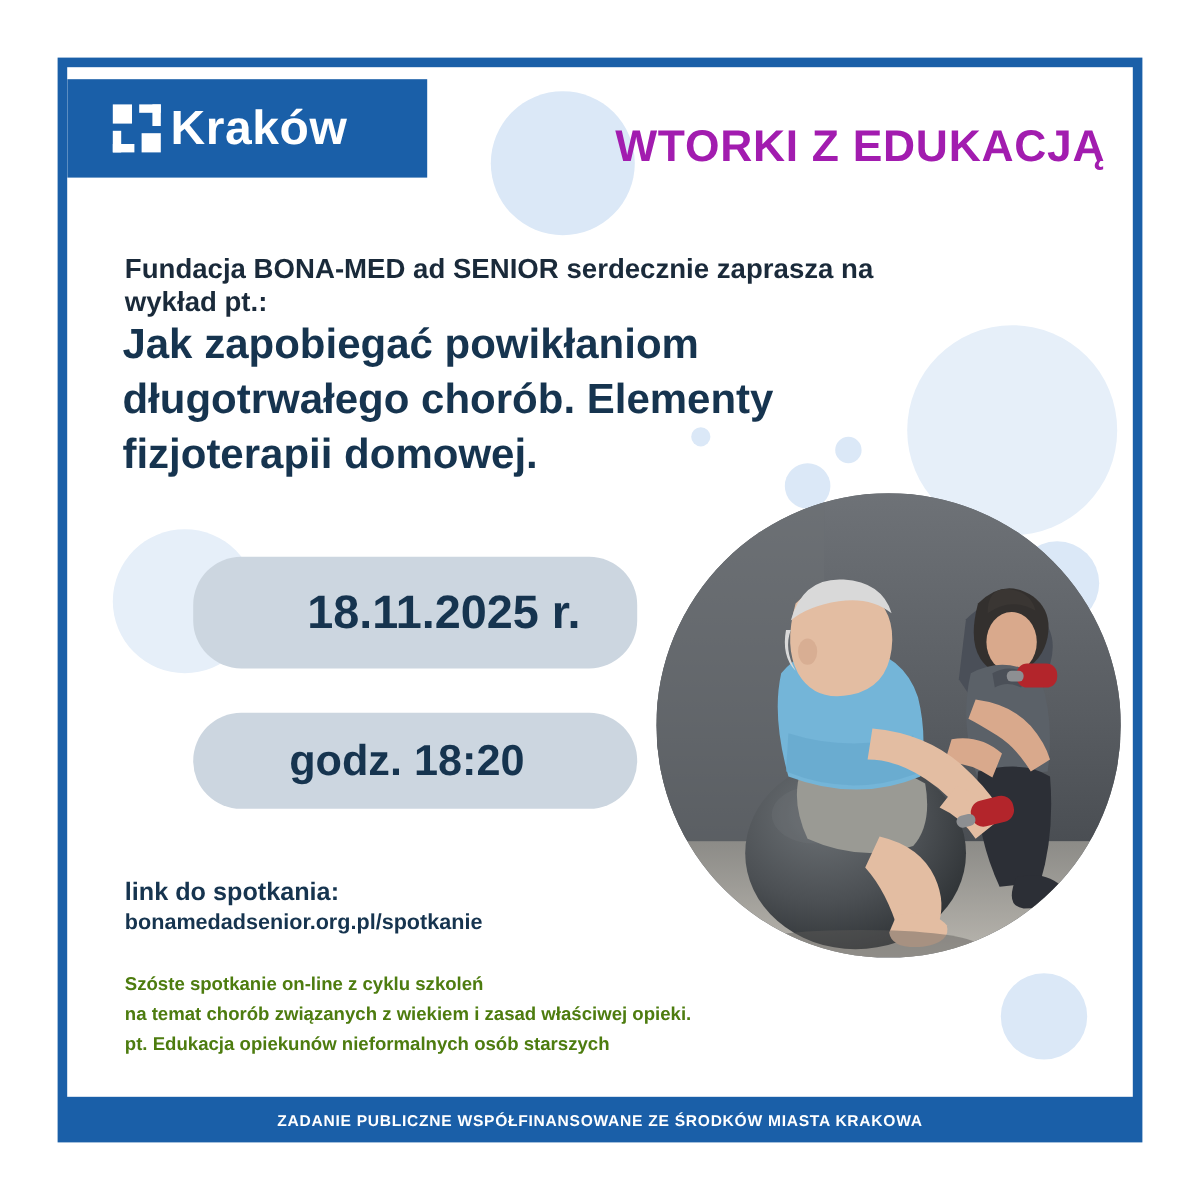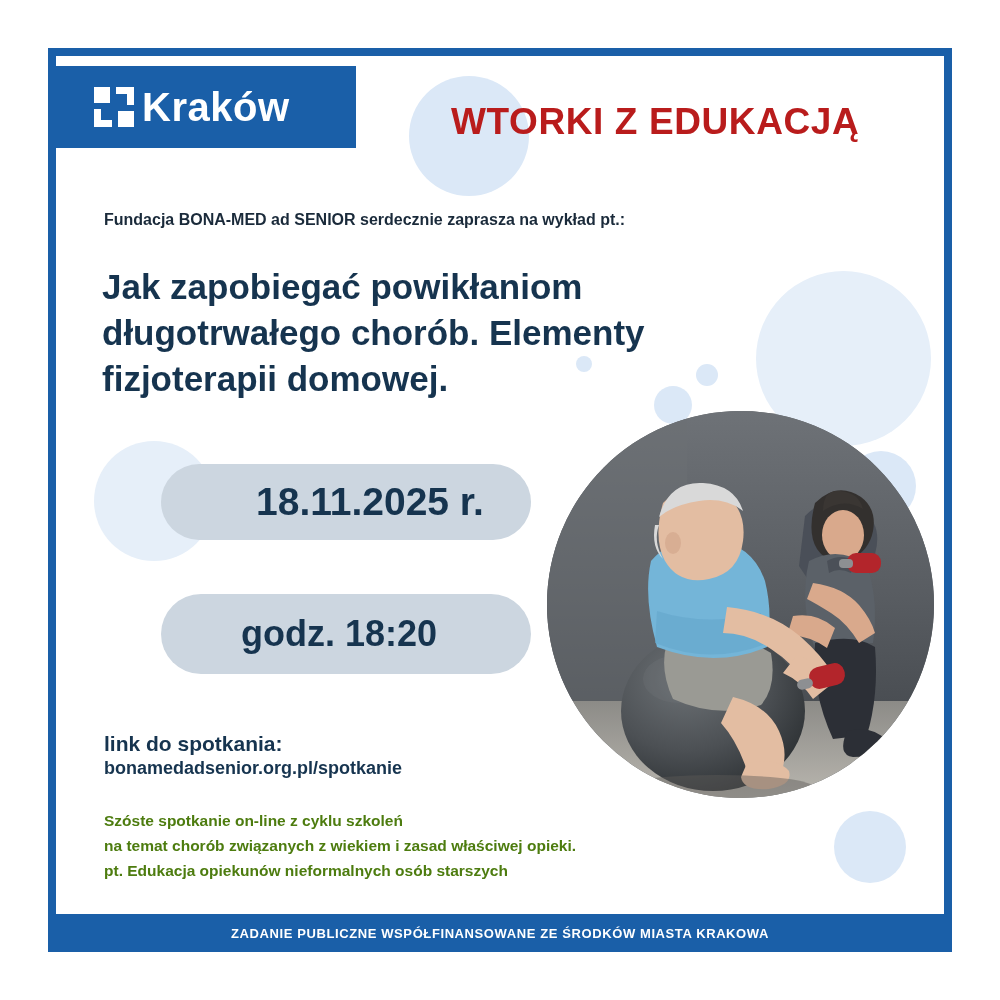--- a/index.html
+++ b/index.html
@@ -72,34 +72,34 @@
     letter-spacing: 0.5px;
     margin-left: 8px;
     line-height: 1;
   }
 
   .headline {
     position: absolute;
     left: 395px;
     top: 45px;
     width: 470px;
-    color: #b91c1c;
+    color: #a21caf;
     font-size: 37px;
     font-weight: bold;
     letter-spacing: 0.6px;
-    text-align: left;
+    text-align: right;
   }
 
   .intro {
     position: absolute;
     left: 48px;
     top: 155px;
     width: 700px;
     color: #1a2a3a;
-    font-size: 16px;
+    font-size: 23px;
     font-weight: bold;
   }
 
   .title {
     position: absolute;
     left: 46px;
     top: 188px;
     width: 700px;
     color: #16344f;
     font-size: 35px;
@@ -114,21 +114,21 @@
     border-radius: 40px;
     display: flex;
     align-items: center;
     color: #16344f;
     font-weight: bold;
   }
   .pill-date {
     left: 105px;
     top: 408px;
     width: 370px;
-    height: 76px;
+    height: 93px;
     font-size: 39px;
     padding-left: 95px;
     box-sizing: border-box;
   }
   .pill-time {
     left: 105px;
     top: 538px;
     width: 370px;
     height: 80px;
     font-size: 36px;

